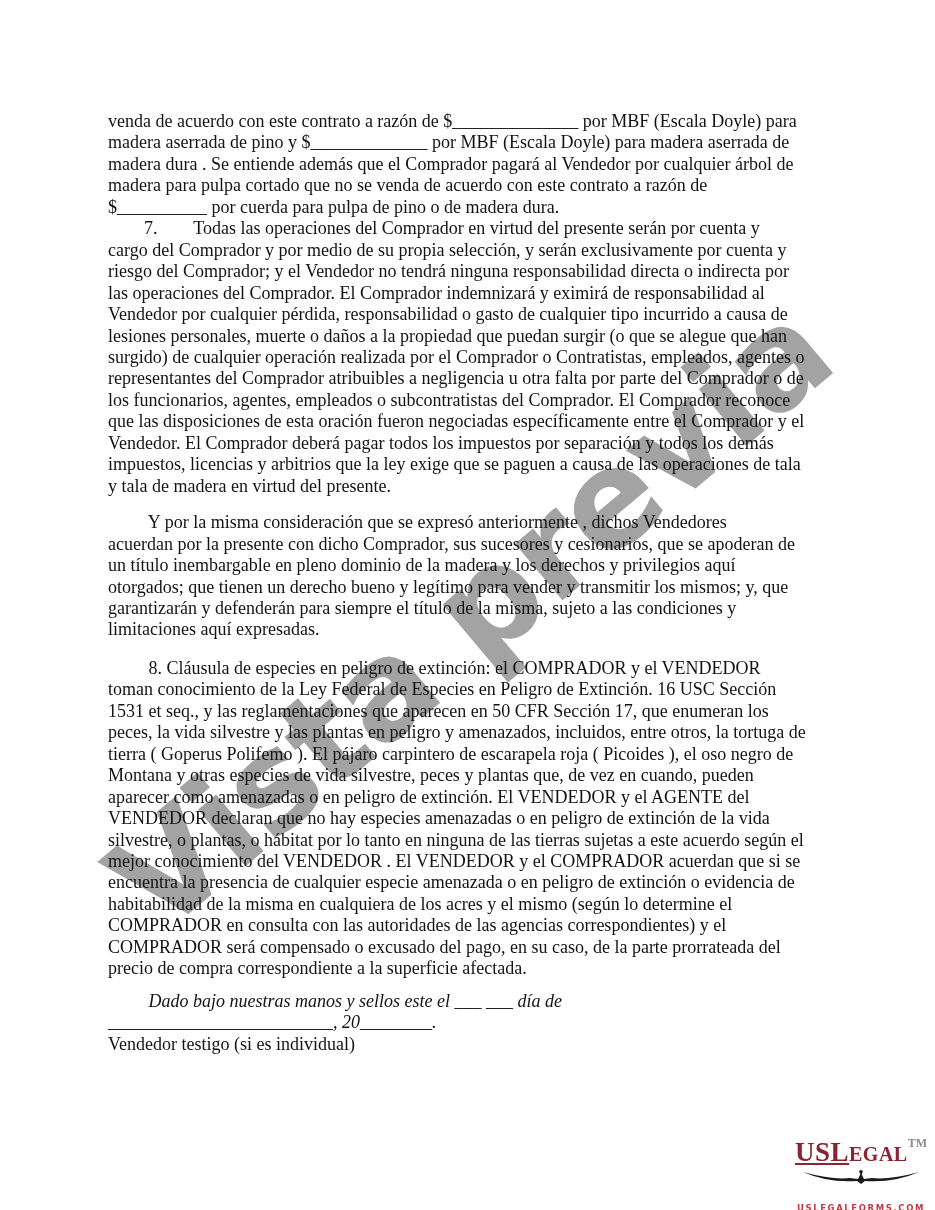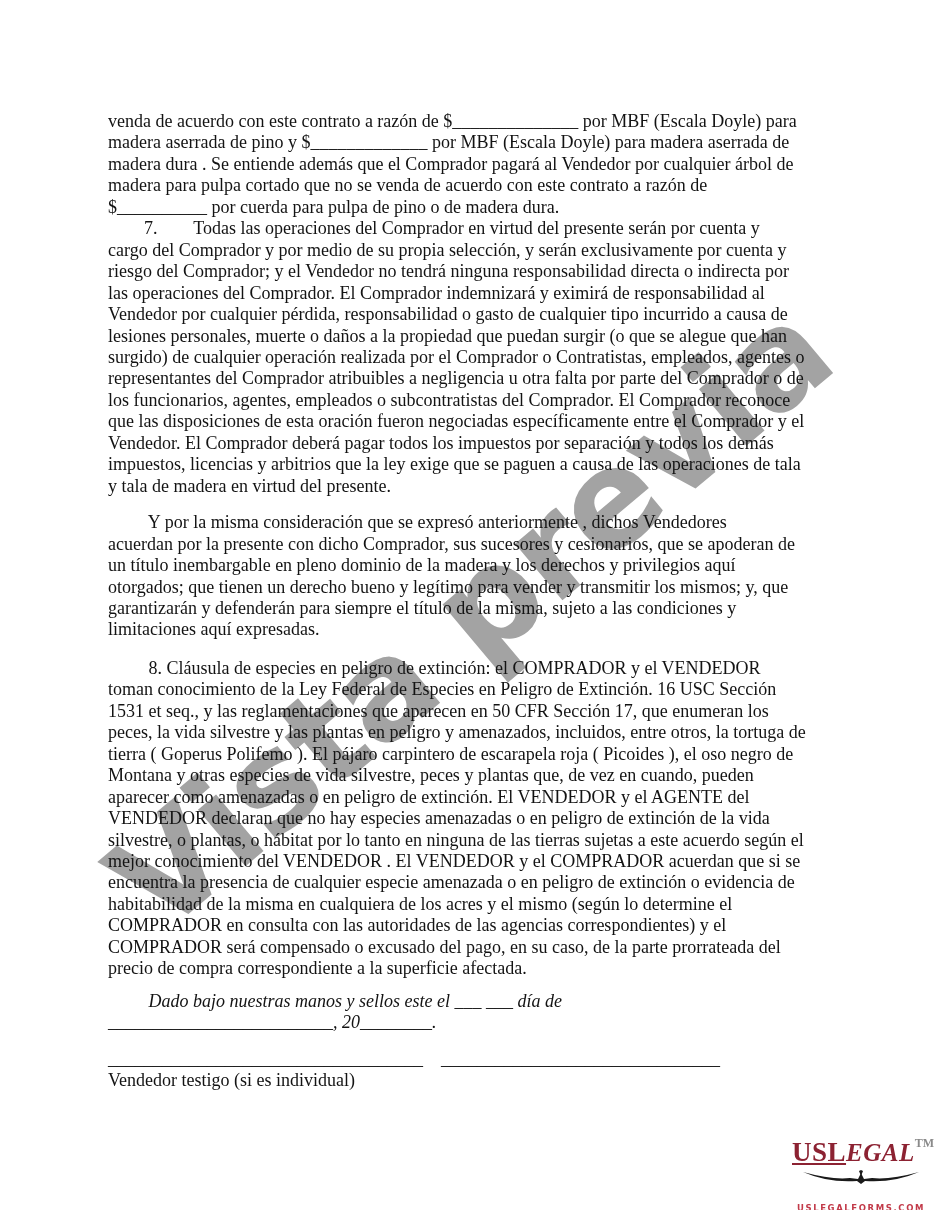--- a/index.html
+++ b/index.html
@@ -59,21 +59,21 @@
   }
   .logo-text {
     font-family: "Liberation Serif", serif;
     font-weight: 700;
     color: #8c2232;
     letter-spacing: 0.5px;
     white-space: nowrap;
     line-height: 26px;
   }
   .logo-text .big   { font-size: 27px; text-decoration: underline; }
-  .logo-text .small { font-size: 25px; font-style: italic; }
+  .logo-text .small { font-size: 20px; }
   .logo-tm {
     font-family: Liberation Serif, serif;
     font-size: 12px;
     color: #8a8a8a;
     vertical-align: 14px;
     letter-spacing: 0;
   }
   .logo-eagle { margin-top: 1px; line-height: 0; }
   .logo-sub {
     margin-top: 18px;
@@ -133,21 +133,20 @@
 mejor conocimiento del VENDEDOR . El VENDEDOR y el COMPRADOR acuerdan que si se
 encuentra la presencia de cualquier especie amenazada o en peligro de extinción o evidencia de
 habitabilidad de la misma en cualquiera de los acres y el mismo (según lo determine el
 COMPRADOR en consulta con las autoridades de las agencias correspondientes) y el
 COMPRADOR será compensado o excusado del pago, en su caso, de la parte prorrateada del
 precio de compra correspondiente a la superficie afectada.</div>
 
     <div class="para p-execution">         Dado bajo nuestras manos y sellos este el ___ ___ día de
 _________________________, 20________.</div>
 
-    <div class="para p-siglines">___________________________________    _______________________________</div>
 
     <div class="para p-siglabel">Vendedor testigo (si es individual)</div>
 
   </div>
 
   <div class="logo">
     <div class="logo-text"><span class="big">USL</span><span class="small">EGAL</span><span class="logo-tm">TM</span></div>
     <div class="logo-eagle">
       <svg width="118" height="15" viewBox="0 0 118 15">
         <path fill="#1a1a1a" d="M1,2 Q30,10 48,8 L56,9 L59,3 L62,9 L70,8 Q88,10 117,2

